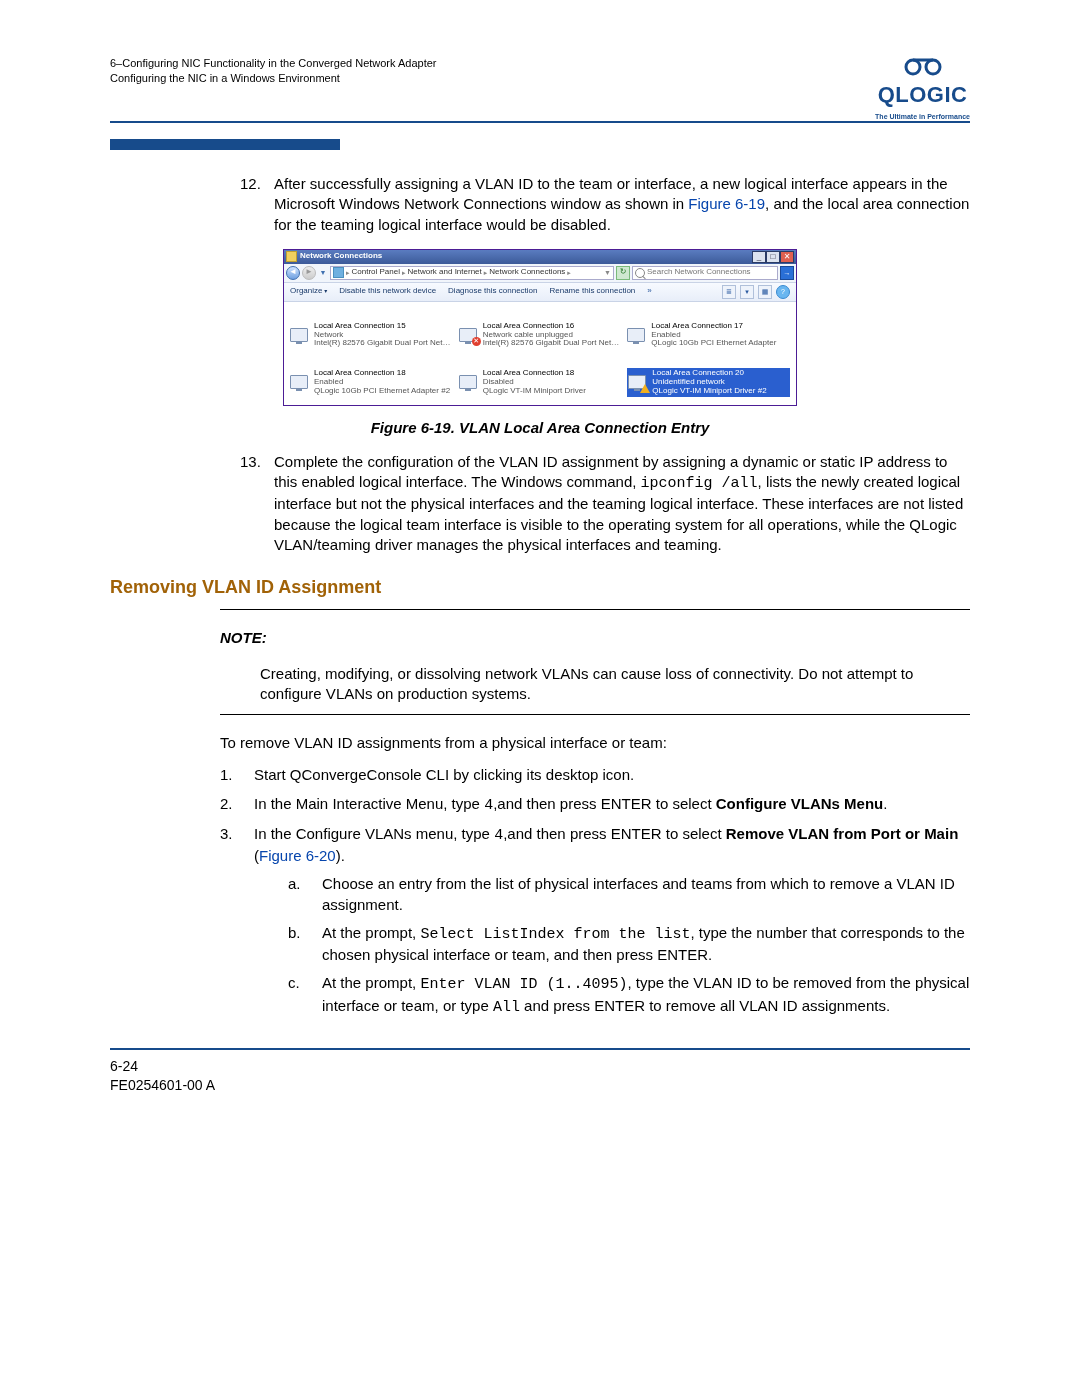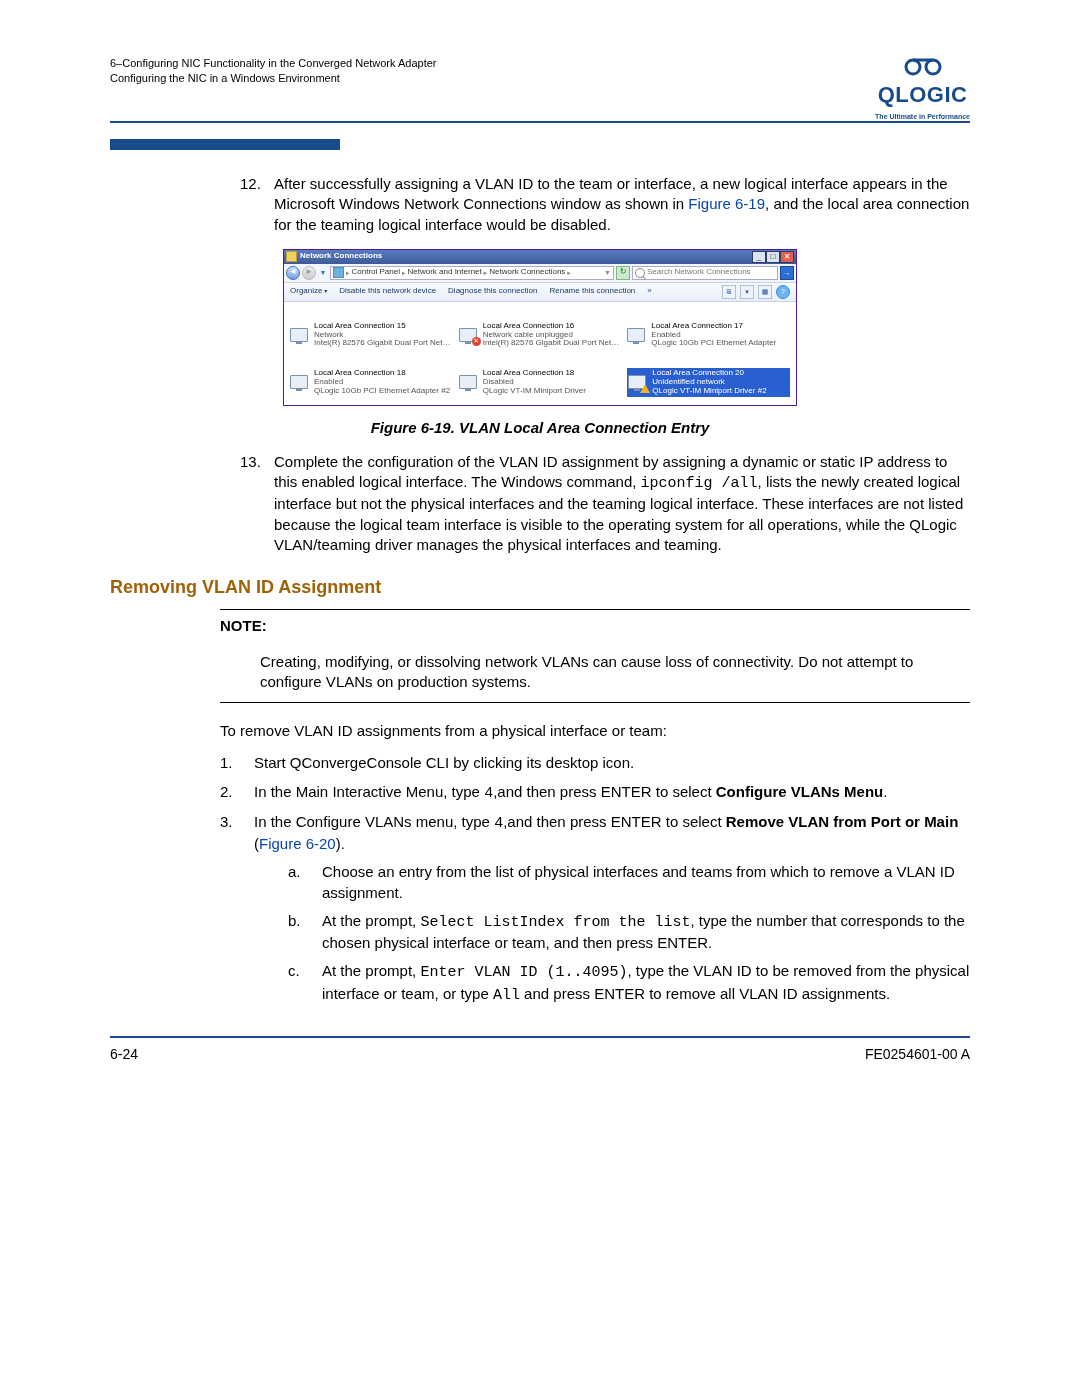--- a/index.html
+++ b/index.html
@@ -66,37 +66,38 @@
     font-size: 18px;
     margin: 20px 0 10px 0;
   }
   .note-block {
     margin-left: 110px;
     border-top: 1px solid #000;
     border-bottom: 1px solid #000;
     padding: 6px 0 10px 0;
     margin-bottom: 18px;
   }
-  .note-label { font-weight: bold; }
+  .note-label { font-style: italic; font-weight: bold; margin-top: 12px; }
   .note-body { margin-left: 40px; margin-top: 15px; }
   .indent { margin-left: 110px; }
   .substep {
     display: flex;
     margin-left: 34px;
     margin-top: 8px;
   }
   .substep-let { width: 34px; flex-shrink: 0; }
   .mono { font-family: "Courier New", Courier, monospace; }
   .b { font-weight: bold; }
   .footer-rule { border: 0; border-top: 2px solid #174b8b; margin-top: 30px; }
   .footer {
     display: flex;
     justify-content: space-between;
     font-size: 14px;
     margin-top: 6px;
+    flex-direction: column;
   }
   
   .shot {
     width: 512px;
     margin: 14px auto 0;
     border: 1px solid #4c1d95;
     background: #fff;
     font-family: Tahoma, Arial, sans-serif;
     font-size: 8px;
   }

